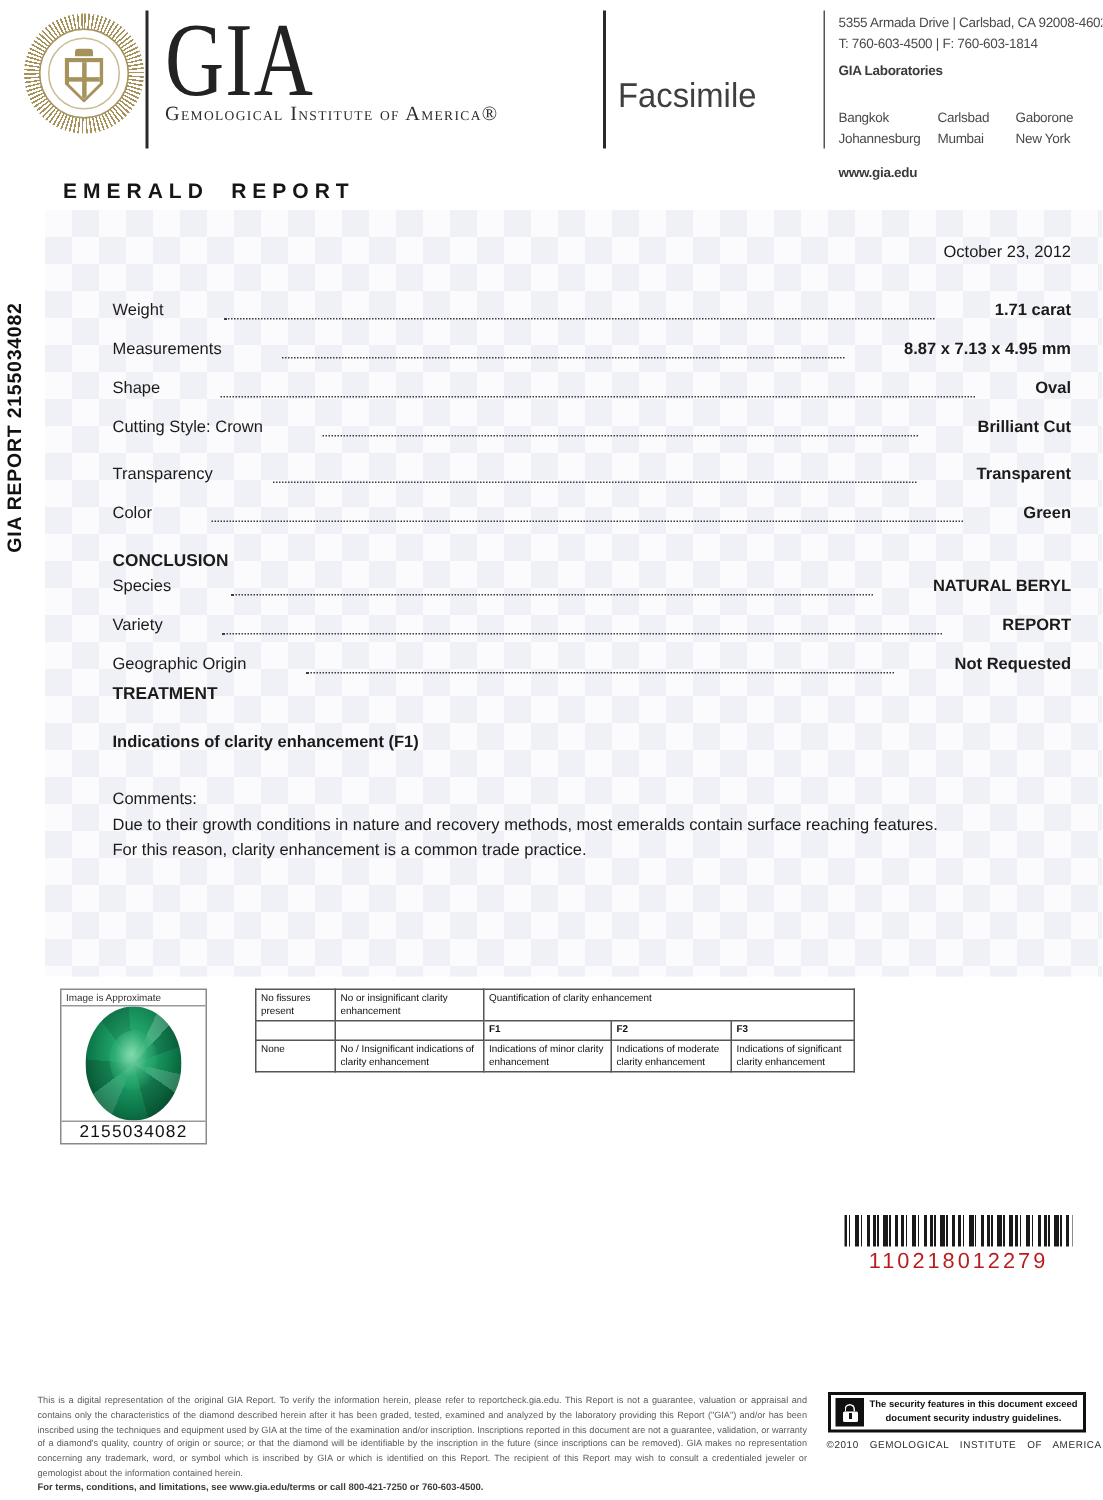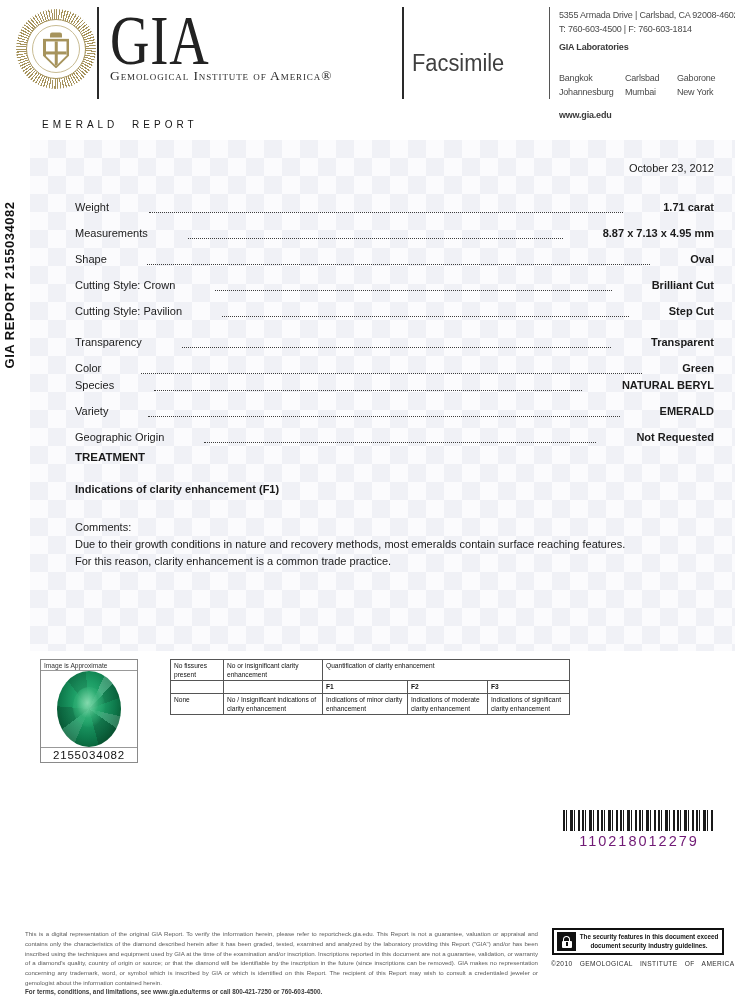--- a/index.html
+++ b/index.html
@@ -31,21 +31,21 @@
   .facsimile { position:absolute; left:412px; top:50px; font-size:23px; color:#3f3f3f;
     transform:scaleX(.95); transform-origin:left top; }
   .contact { position:absolute; left:559px; top:9px; width:176px; font-size:9px;
     letter-spacing:-.2px; color:#4a4a4a; line-height:1.5; }
   .contact .bold { font-weight:bold; color:#3b3b3b; }
   .labs-grid { display:grid; grid-template-columns:66px 52px auto; row-gap:1px; margin-top:17px; }
   .labs-title { margin-top:5px; }
   .website { margin-top:9px; }
   .nowrap { white-space:nowrap; }
   
-  .report-title { position:absolute; left:42px; top:119px; font-size:10px; font-weight:normal;
+  .report-title { position:absolute; left:42px; top:119px; font-size:14px; font-weight:bold;
     letter-spacing:4px; word-spacing:7px; color:#161616; }
   .side-label { position:absolute; left:-90px; top:277px; width:200px; height:16px;
     transform:rotate(-90deg); text-align:center; font-size:13px; font-weight:bold;
     letter-spacing:.5px; color:#111; }
   
   .report-body { position:absolute; left:30px; top:140px; width:705px; height:511px;
     background-color:#fbfbfd;
     background-image:
       linear-gradient(45deg,#f0f1f6 25%,transparent 25%,transparent 75%,#f0f1f6 75%),
       linear-gradient(45deg,#f0f1f6 25%,transparent 25%,transparent 75%,#f0f1f6 75%);
@@ -82,21 +82,21 @@
     font-size:6.6px; line-height:1.4; color:#111; background:#fff; }
   .ctable td { border:1px solid #555; padding:1px 3px; vertical-align:top; }
   .ctable .flabel { font-weight:bold; }
   .ctable .empty { height:10px; }
   
   .barcode { position:absolute; left:563px; top:810px; width:152px; height:21px;
     background:repeating-linear-gradient(90deg,#191919 0 2px,#fff 2px 3px,#191919 3px 4px,
       #fff 4px 7px,#191919 7px 10px,#fff 10px 11px,#191919 11px 12px,#fff 12px 15px,
       #191919 15px 17px,#fff 17px 19px); }
   .barcode-num { position:absolute; left:563px; top:833px; width:152px; text-align:center;
-    font-size:14.5px; letter-spacing:2px; color:#701a75; }
+    font-size:14.5px; letter-spacing:2px; color:#b91c1c; }
   
   .disclaimer { position:absolute; left:25px; top:929px; width:513px; font-size:6.1px;
     line-height:1.6; color:#5a5a5a; text-align:justify; }
   .terms { position:absolute; left:25px; top:988px; width:513px; font-size:6.3px;
     font-weight:bold; color:#3c3c3c; }
   .secbox { position:absolute; left:552px; top:928px; width:172px; height:27px;
     border:2px solid #101010; background:#fff; display:flex; align-items:center; }
   .lock-sq { width:19px; height:19px; background:#101010; margin-left:3px; flex:0 0 auto;
     display:flex; flex-direction:column; align-items:center; justify-content:center; }
   .shackle { width:7px; height:5px; border:1.5px solid #fff; border-bottom:none; border-radius:4px 4px 0 0; }
@@ -170,45 +170,41 @@
       <div class="fr">
         <span class="lbl">Shape</span>
         <span class="leader"></span>
         <span class="val">Oval</span>
       </div>
       <div class="fr">
         <span class="lbl">Cutting Style: Crown</span>
         <span class="leader"></span>
         <span class="val">Brilliant Cut</span>
       </div>
-      <div class="fr">
-        <span class="lbl">Cutting Style: Pavilion</span>
-        <span class="leader"></span>
-        <span class="val">Step Cut</span>
-      </div>
       <div class="fr gap-md">
         <span class="lbl">Transparency</span>
         <span class="leader"></span>
         <span class="val">Transparent</span>
       </div>
       <div class="fr">
         <span class="lbl">Color</span>
         <span class="leader"></span>
         <span class="val">Green</span>
       </div>
 
+      <div class="sec-head">CONCLUSION</div>
       <div class="fr" style="margin-top:4px">
         <span class="lbl">Species</span>
         <span class="leader"></span>
         <span class="val">NATURAL BERYL</span>
       </div>
       <div class="fr">
         <span class="lbl">Variety</span>
         <span class="leader"></span>
-        <span class="val">EMERALD</span>
+        <span class="val">REPORT</span>
       </div>
       <div class="fr">
         <span class="lbl">Geographic Origin</span>
         <span class="leader"></span>
         <span class="val">Not Requested</span>
       </div>
 
       <div class="sec-head" style="margin-top:8px">TREATMENT</div>
       <div class="treat-text">Indications of clarity enhancement (F1)</div>
 

